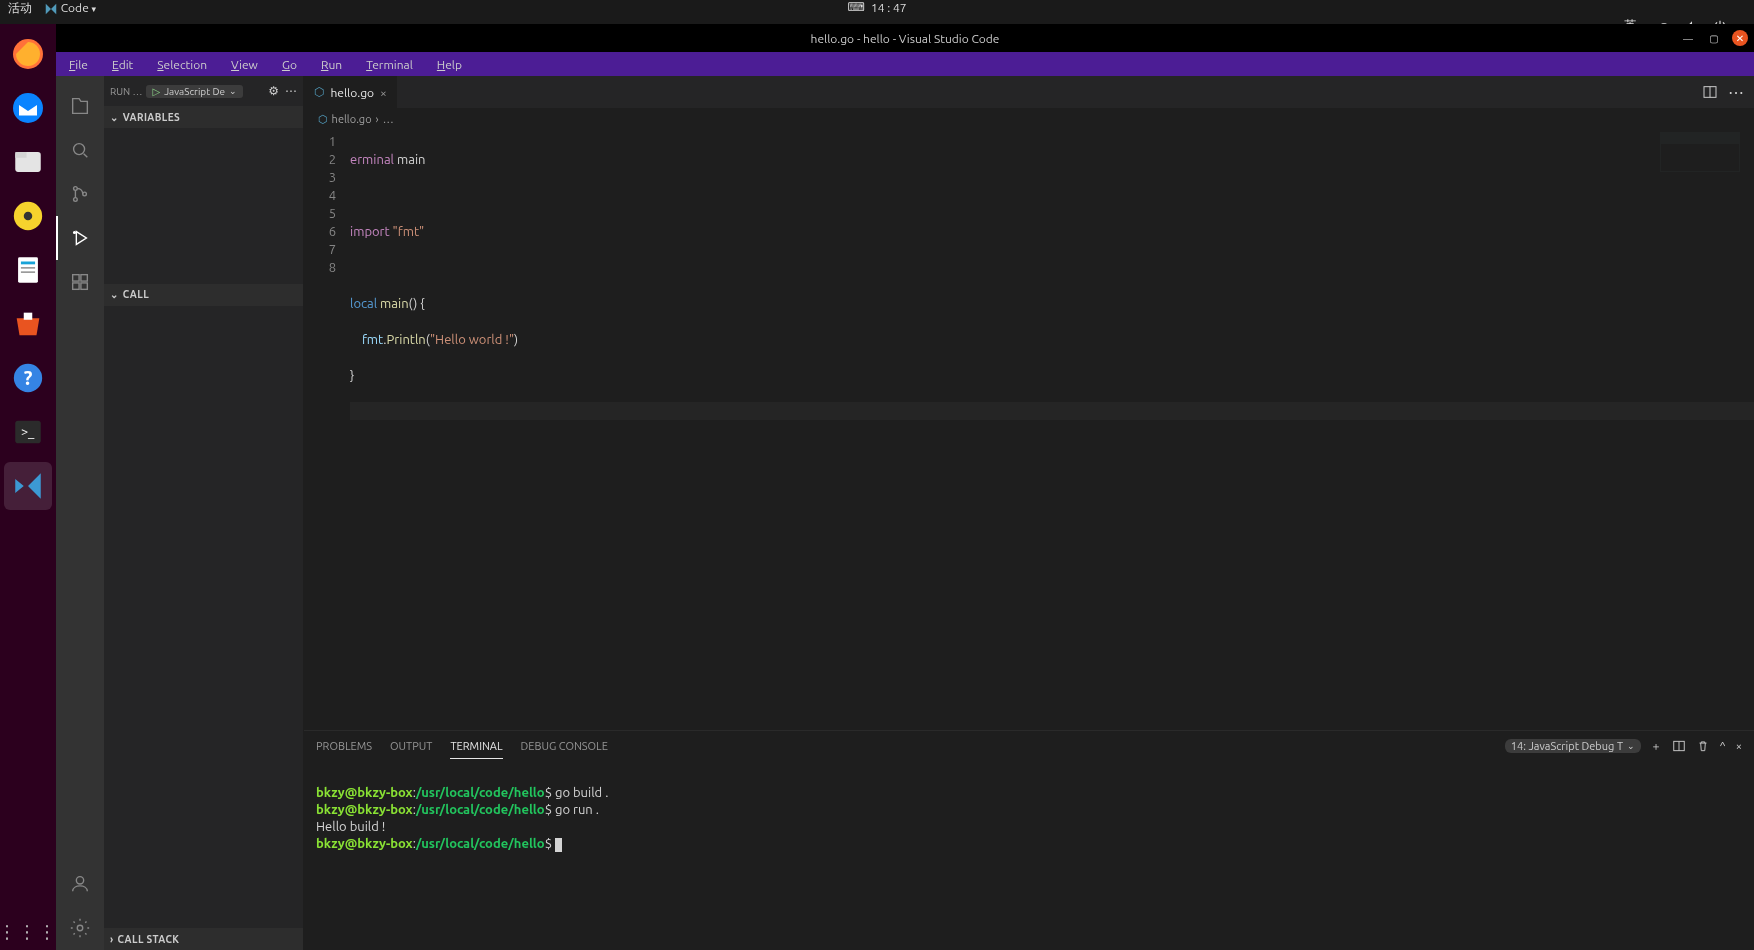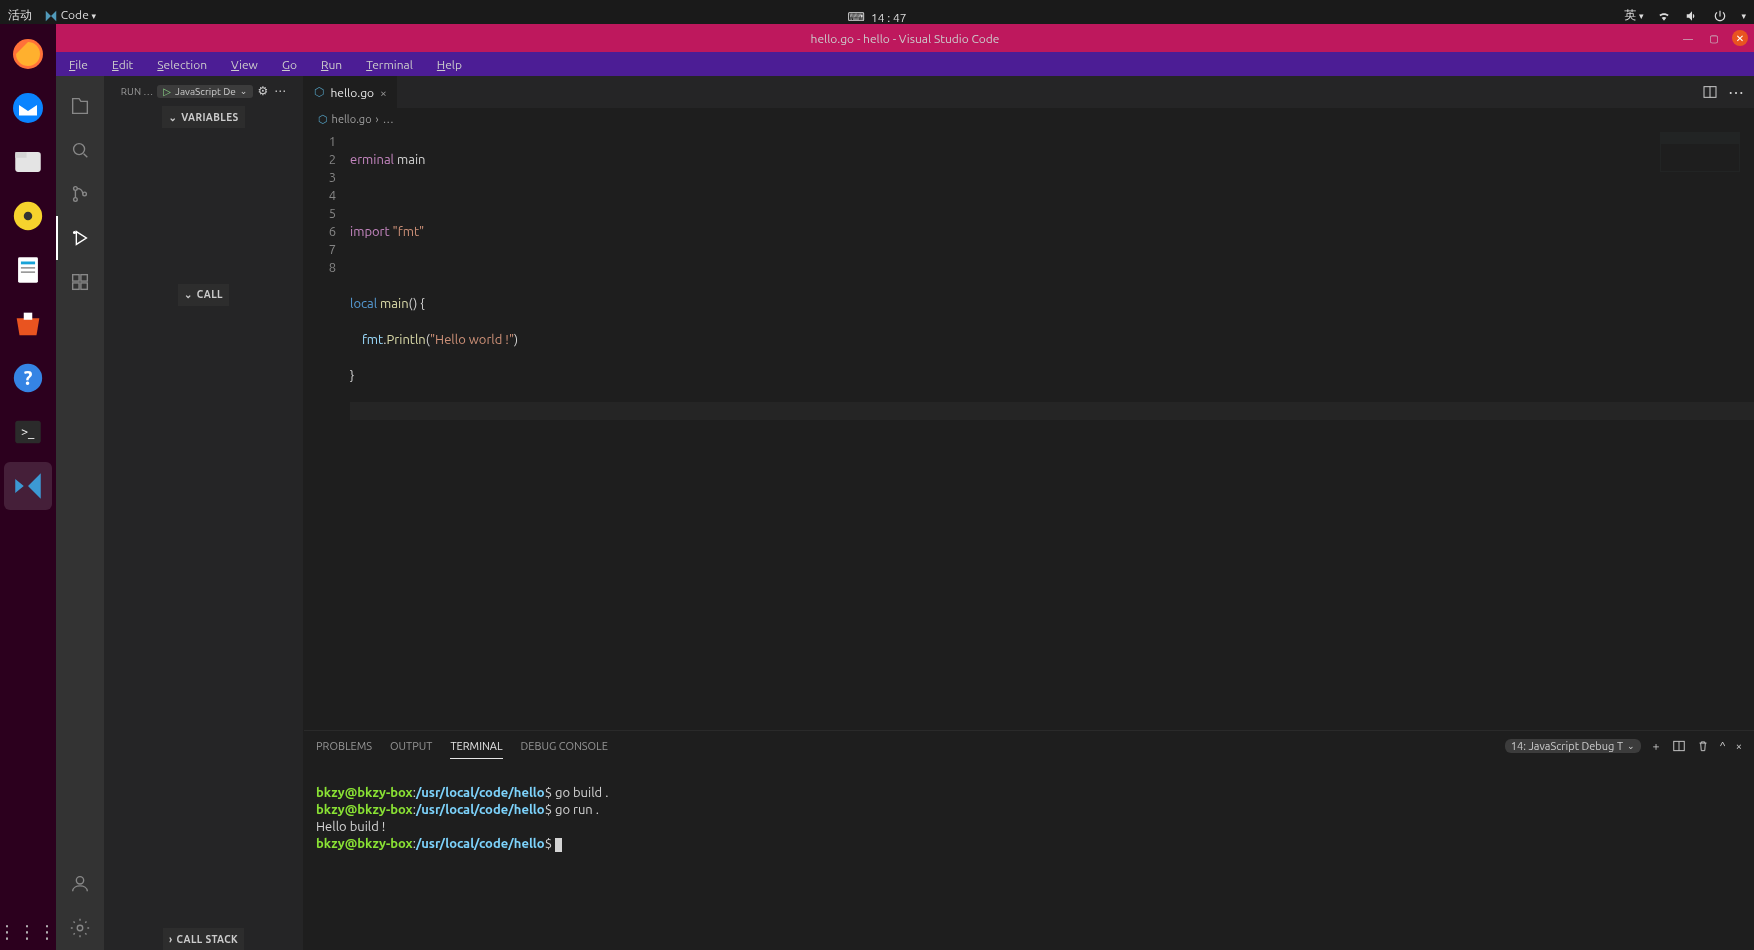--- a/index.html
+++ b/index.html
@@ -1,54 +1,54 @@
 <!DOCTYPE html>
 <html><head>
 <meta charset="utf-8">
 <style>
 * { margin: 0; padding: 0; box-sizing: border-box; font-family: "Ubuntu", "Segoe UI", sans-serif; }
 html, body { width: 1754px; height: 950px; overflow: hidden; background: #1e1e1e; }
 
 
-.system-topbar { height: 24px; background: #1a1a1a; color: #ddd; display: flex; align-items: flex-end; font-size: 12px; padding: 0 8px; }
+.system-topbar { height: 24px; background: #1a1a1a; color: #ddd; display: flex; align-items: flex-start; font-size: 12px; padding: 0 8px; flex-direction: column; }
 .system-topbar .left { display: flex; align-items: center; gap: 12px; }
 .system-topbar .center { position: absolute; left: 50%; transform: translateX(-50%); display: flex; align-items: center; gap: 6px; }
 .system-topbar .right { margin-left: auto; display: flex; align-items: center; gap: 14px; }
 .system-topbar .tri { font-size: 9px; }
 .system-icon { display: inline-flex; }
 
 
 .dock { position: absolute; left: 0; top: 24px; bottom: 0; width: 56px; background: #2c001e; display: flex; flex-direction: column; align-items: center; padding-top: 6px; gap: 6px; }
 .dock-item { width: 48px; height: 48px; border-radius: 6px; display: flex; align-items: center; justify-content: center; font-size: 24px; cursor: pointer; }
 .dock-item.active { background: rgba(255,255,255,0.12); }
 .dock-dots { margin-top: auto; margin-bottom: 8px; color: #bbb; font-size: 18px; letter-spacing: 2px; }
 
 
 .vscode { position: absolute; left: 56px; top: 24px; right: 0; bottom: 0; display: flex; flex-direction: column; background: #1e1e1e; }
-.titlebar { height: 28px; background: #be185d; color: #ccc; display: flex; align-items: center; justify-content: center; font-size: 12px; position: relative; }
+.titlebar { height: 28px; background: #000000; color: #ccc; display: flex; align-items: center; justify-content: center; font-size: 12px; position: relative; }
 .titlebar .window-controls { position: absolute; right: 6px; display: flex; gap: 10px; }
 .win-btn { width: 16px; height: 16px; border-radius: 50%; display: flex; align-items: center; justify-content: center; font-size: 10px; cursor: pointer; }
 .win-close { background: #e95420; color: #fff; }
 .win-min, .win-max { color: #ccc; }
 
 .menubar { height: 24px; background: #4c1d95; color: #ccc; display: flex; align-items: center; padding: 0 6px; font-size: 12px; gap: 10px; }
 .menubar .menu-item { padding: 2px 7px; cursor: pointer; }
 .menubar .menu-item u { text-decoration: underline; }
 
 .main-row { flex: 1; display: flex; overflow: hidden; }
 
 
 .activitybar { width: 48px; background: #333333; display: flex; flex-direction: column; align-items: center; padding-top: 8px; }
 .activity-item { width: 48px; height: 44px; display: flex; align-items: center; justify-content: center; color: #888; cursor: pointer; position: relative; }
 .activity-item.active { color: #fff; }
 .activity-item.active::before { content: ""; position: absolute; left: 0; top: 0; bottom: 0; width: 2px; background: #fff; }
 .activity-bottom { margin-top: auto; }
 
 
-.sidebar { width: 200px; background: #252526; color: #ccc; display: flex; flex-direction: column; font-size: 12px; border-right: 1px solid #1e1e1e; align-items: center; }
+.sidebar { width: 200px; background: #252526; color: #ccc; display: flex; flex-direction: column; font-size: 12px; border-right: 1px solid #1e1e1e; }
 .sidebar-header { height: 30px; display: flex; align-items: center; padding: 0 6px; gap: 4px; }
 .run-label { color: #999; font-size: 10px; }
 .run-config { display: flex; align-items: center; background: #3c3c3c; border-radius: 3px; padding: 1px 6px; font-size: 10px; gap: 4px; }
 .run-play { color: #89d185; }
 .sb-icons { margin-left: auto; display: flex; gap: 6px; color: #ccc; }
 .section-hdr { height: 22px; display: flex; align-items: center; padding: 0 6px; gap: 4px; background: #2d2d2d; cursor: pointer; font-size: 10px; font-weight: 600; letter-spacing: 0.4px; }
 .section-body { flex: 0 0 auto; }
 .section-body.flex1 { flex: 1; }
 
 
@@ -74,21 +74,21 @@
 
 
 .panel { height: 220px; background: #1e1e1e; border-top: 1px solid #2a2a2a; display: flex; flex-direction: column; }
 .panel-tabs { height: 30px; display: flex; align-items: center; padding: 0 12px; gap: 18px; font-size: 11px; color: #969696; }
 .panel-tab { cursor: pointer; padding: 6px 0; }
 .panel-tab.active { color: #e7e7e7; border-bottom: 1px solid #e7e7e7; }
 .panel-right { margin-left: auto; display: flex; align-items: center; gap: 10px; font-size: 11px; color: #ccc; }
 .term-sel { background: #3c3c3c; padding: 1px 6px; border-radius: 6px; display: flex; align-items: center; gap: 4px; }
 .terminal { flex: 1; font-family: "Consolas","Menlo",monospace; font-size: 13px; padding: 6px 12px; color: #d4d4d4; line-height: 17px; white-space: pre; }
 .t-user { color: #8ae234; font-weight: bold; }
-.t-path { color: #7dd3fc; font-weight: bold; }
+.t-path { color: #22c55e; font-weight: bold; }
 .t-cursor { display: inline-block; width: 7px; height: 14px; background: #d4d4d4; vertical-align: middle; }
 
 svg { display: block; }
 .icon { width: 22px; height: 22px; }
 </style>
 </head>
 <body>
 
 <div class="system-topbar">
   <div class="left">

